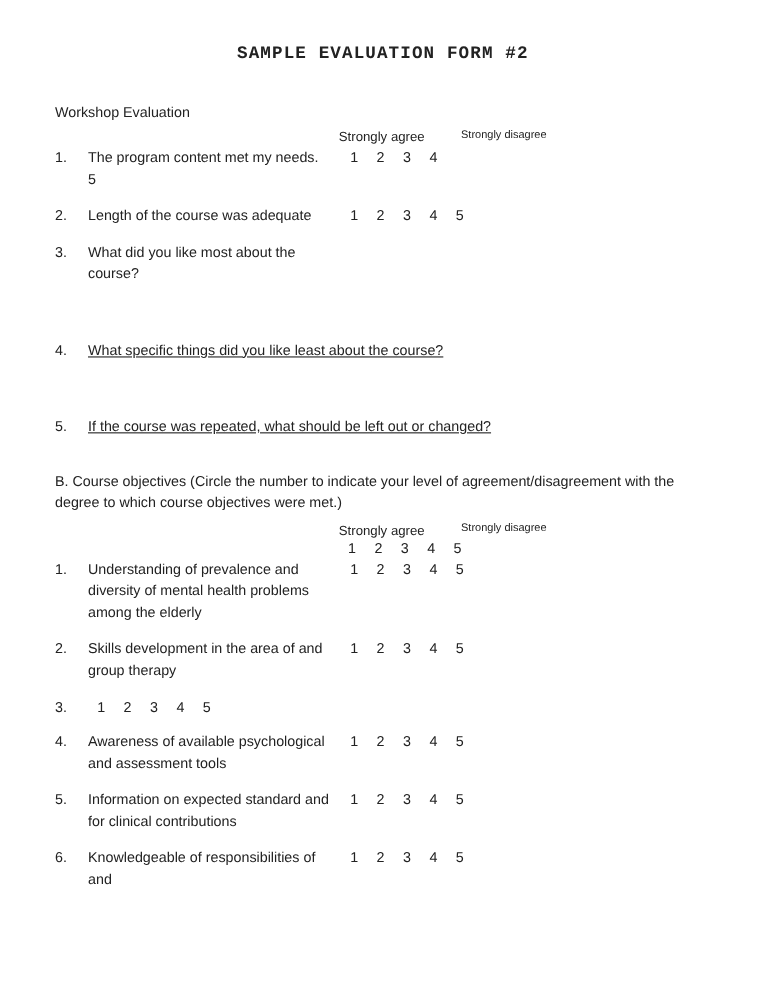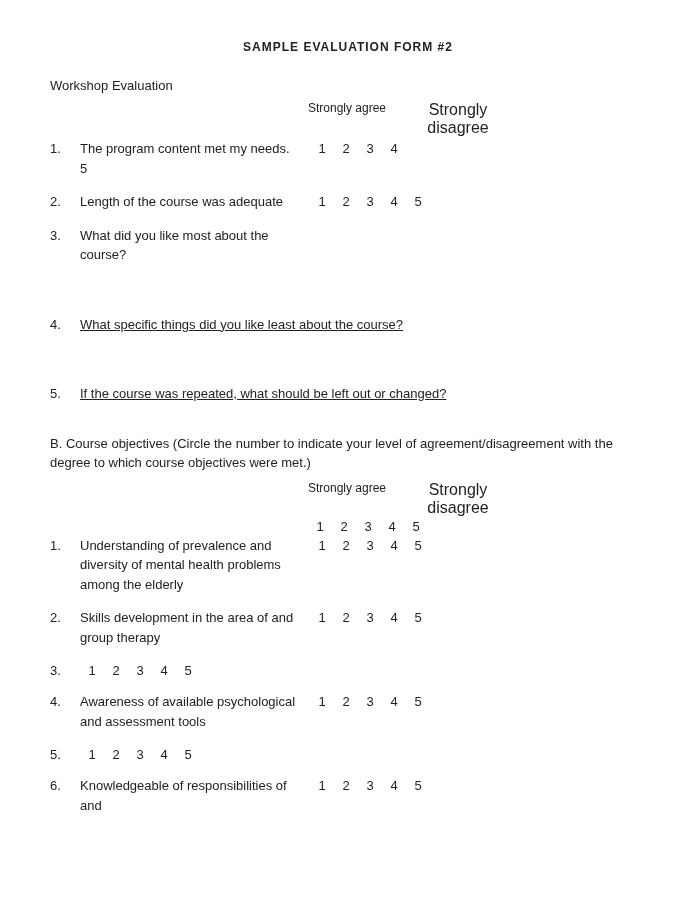--- a/index.html
+++ b/index.html
@@ -11,25 +11,25 @@
       background: #fff;
       font-family: Arial, sans-serif;
       font-size: 13px;
       color: #222;
       width: 696px;
       min-height: 900px;
       padding: 40px 50px;
     }
     h1 {
       text-align: center;
-      font-size: 12px;
+      font-size: 16px;
       font-weight: bold;
       letter-spacing: 1px;
-      margin-bottom: 24px;
-      font-family: Liberation Sans, sans-serif;
+      margin-bottom: 36px;
+      font-family: Liberation Mono, monospace;
     }
     .section-title {
       font-weight: normal;
       margin-bottom: 8px;
     }
     .section-desc {
       margin-bottom: 18px;
       line-height: 1.5;
     }
     .question-row {
@@ -79,21 +79,21 @@
     }
     .sec-a-header .left-space {
       width: 258px;
     }
     .sec-a-header .sa-text {
       font-size: 12px;
       width: 100px;
       text-align: left;
     }
     .sec-a-header .sd-text {
-      font-size: 16px;
+      font-size: 10px;
       width: 100px;
       text-align: center;
       margin-left: 0px;
     }
     .sec-a-numbers {
       display: flex;
       margin-bottom: 2px;
     }
     .sec-a-numbers .left-space {
       width: 258px;
@@ -219,20 +219,21 @@
       <span>1</span>
       <span>2</span>
       <span>3</span>
       <span>4</span>
       <span>5</span>
     </div>
   </div>
 
   <div class="question-row question-block">
     <div class="q-num">5.</div>
+    <div class="q-text">Information on expected standard and for clinical contributions</div>
     <div class="q-ratings">
       <span>1</span>
       <span>2</span>
       <span>3</span>
       <span>4</span>
       <span>5</span>
     </div>
   </div>
 
   <div class="question-row question-block">

